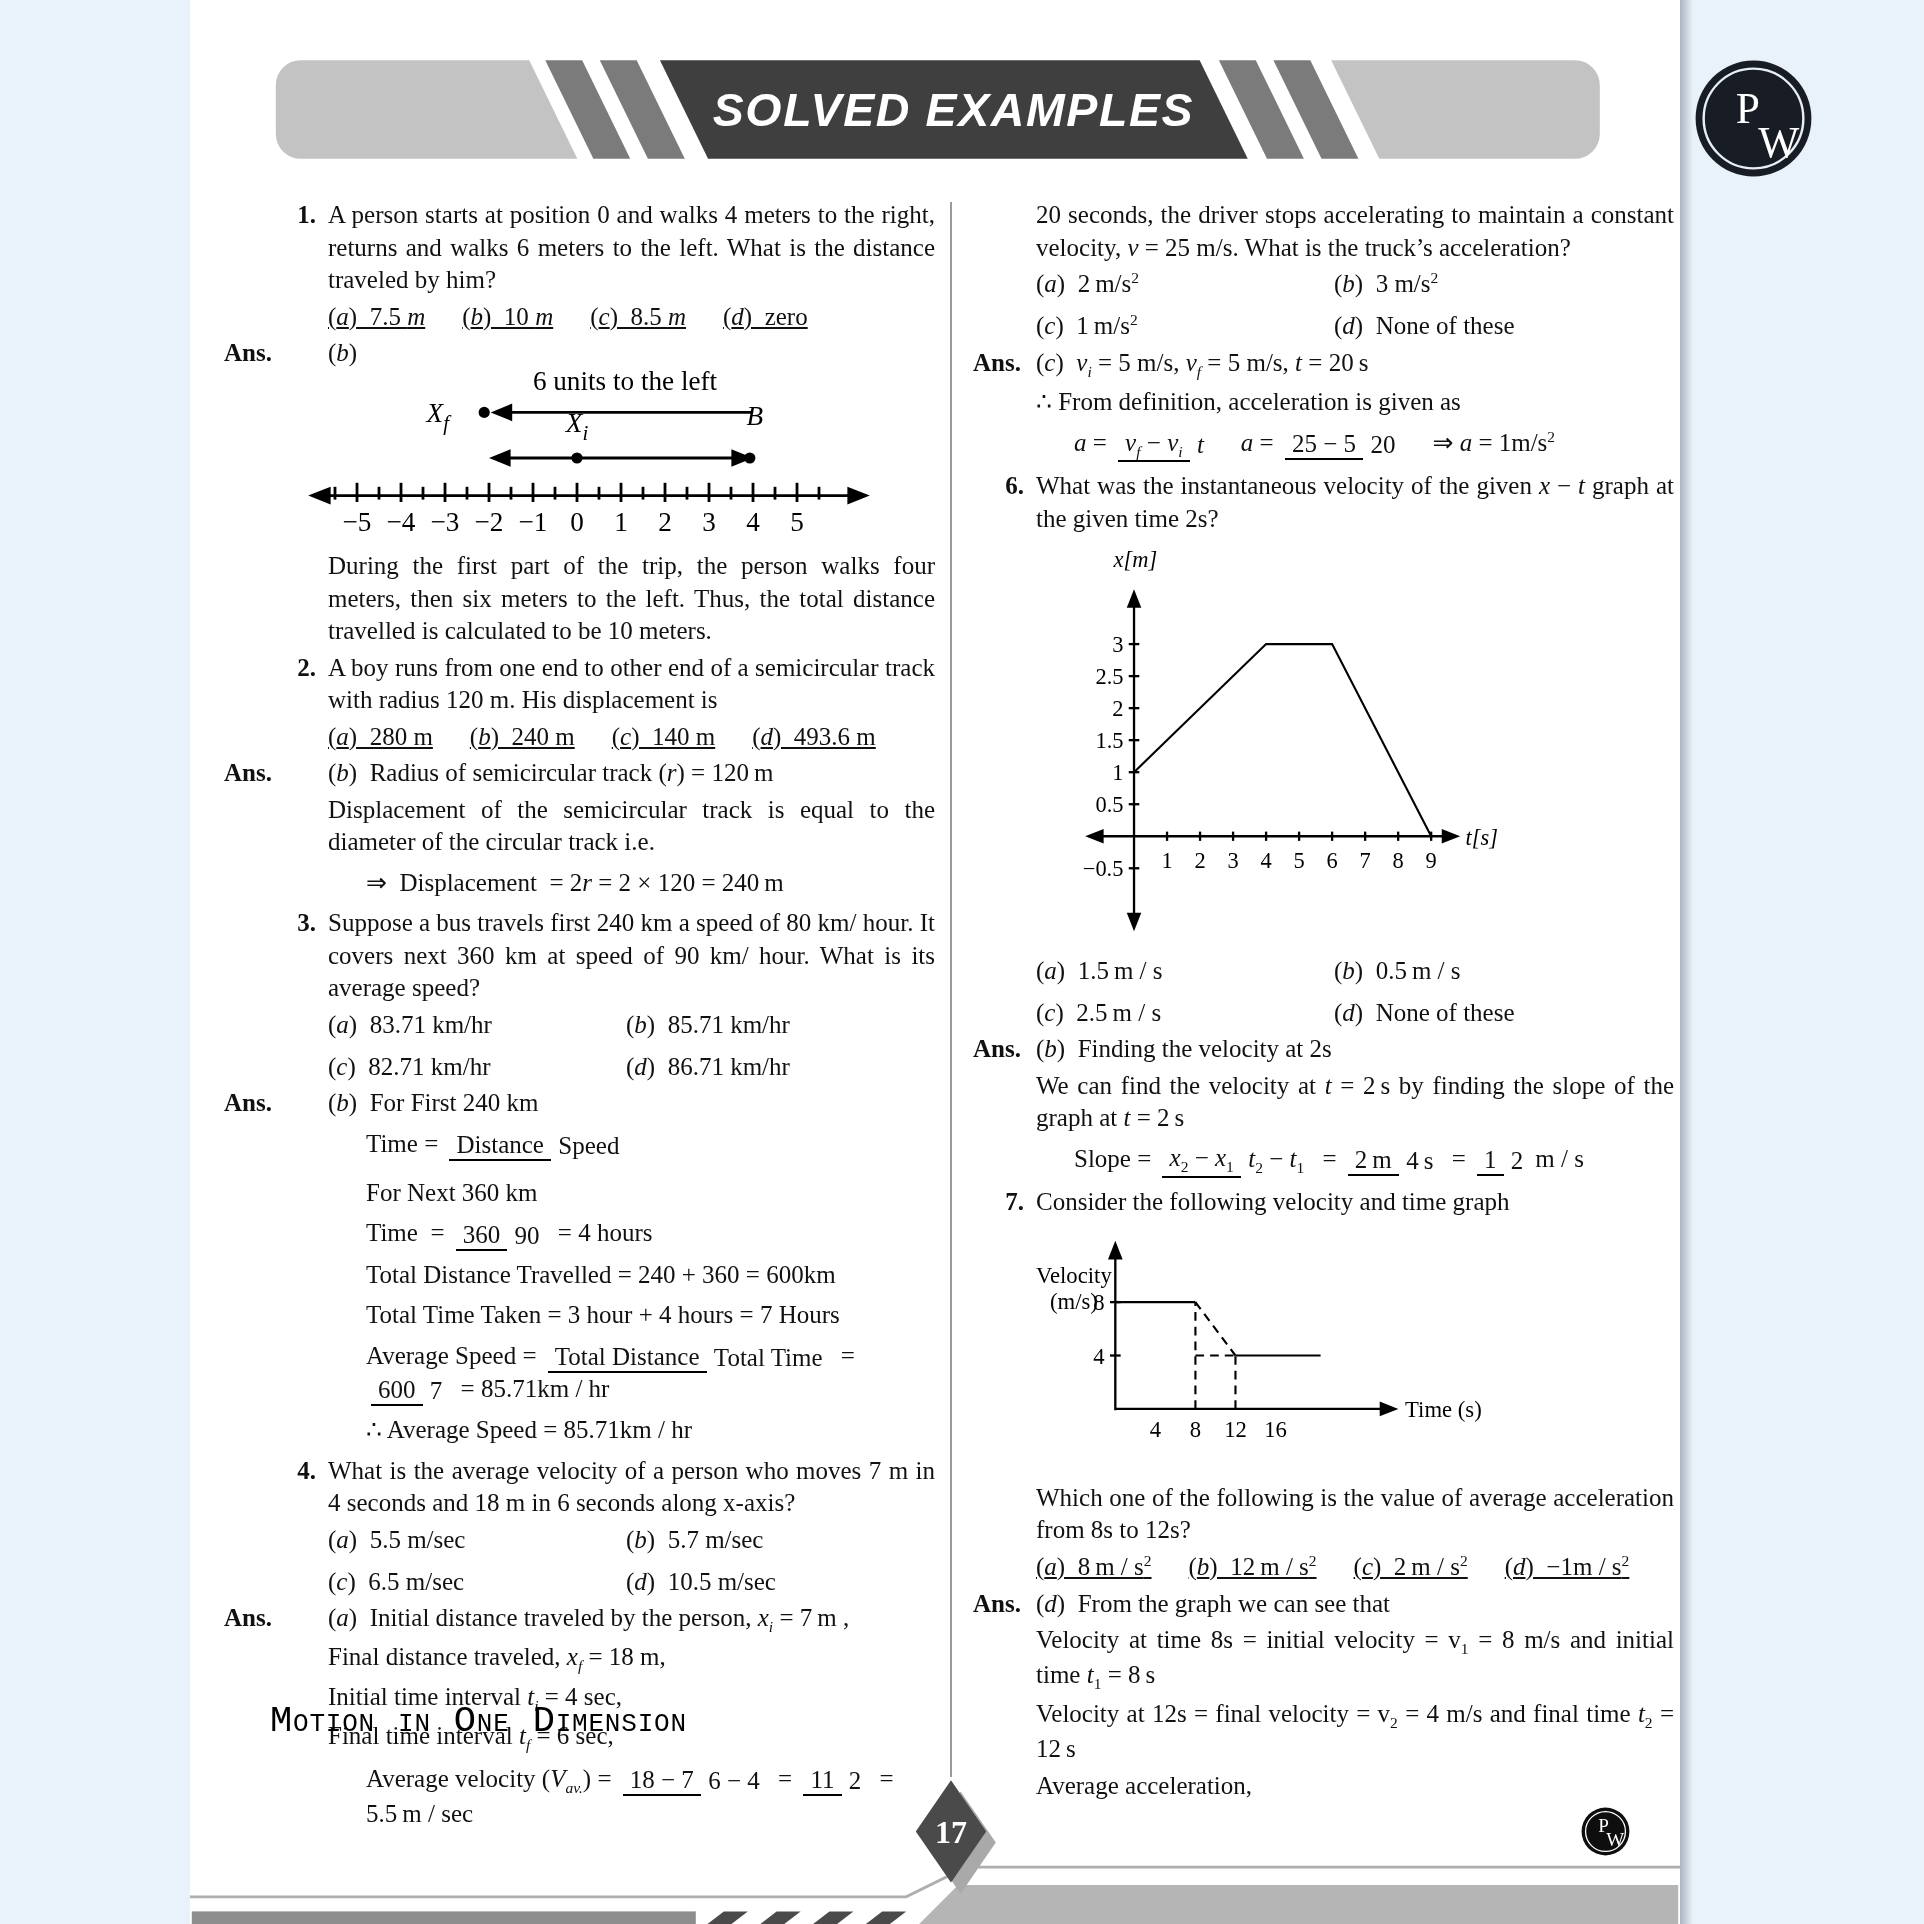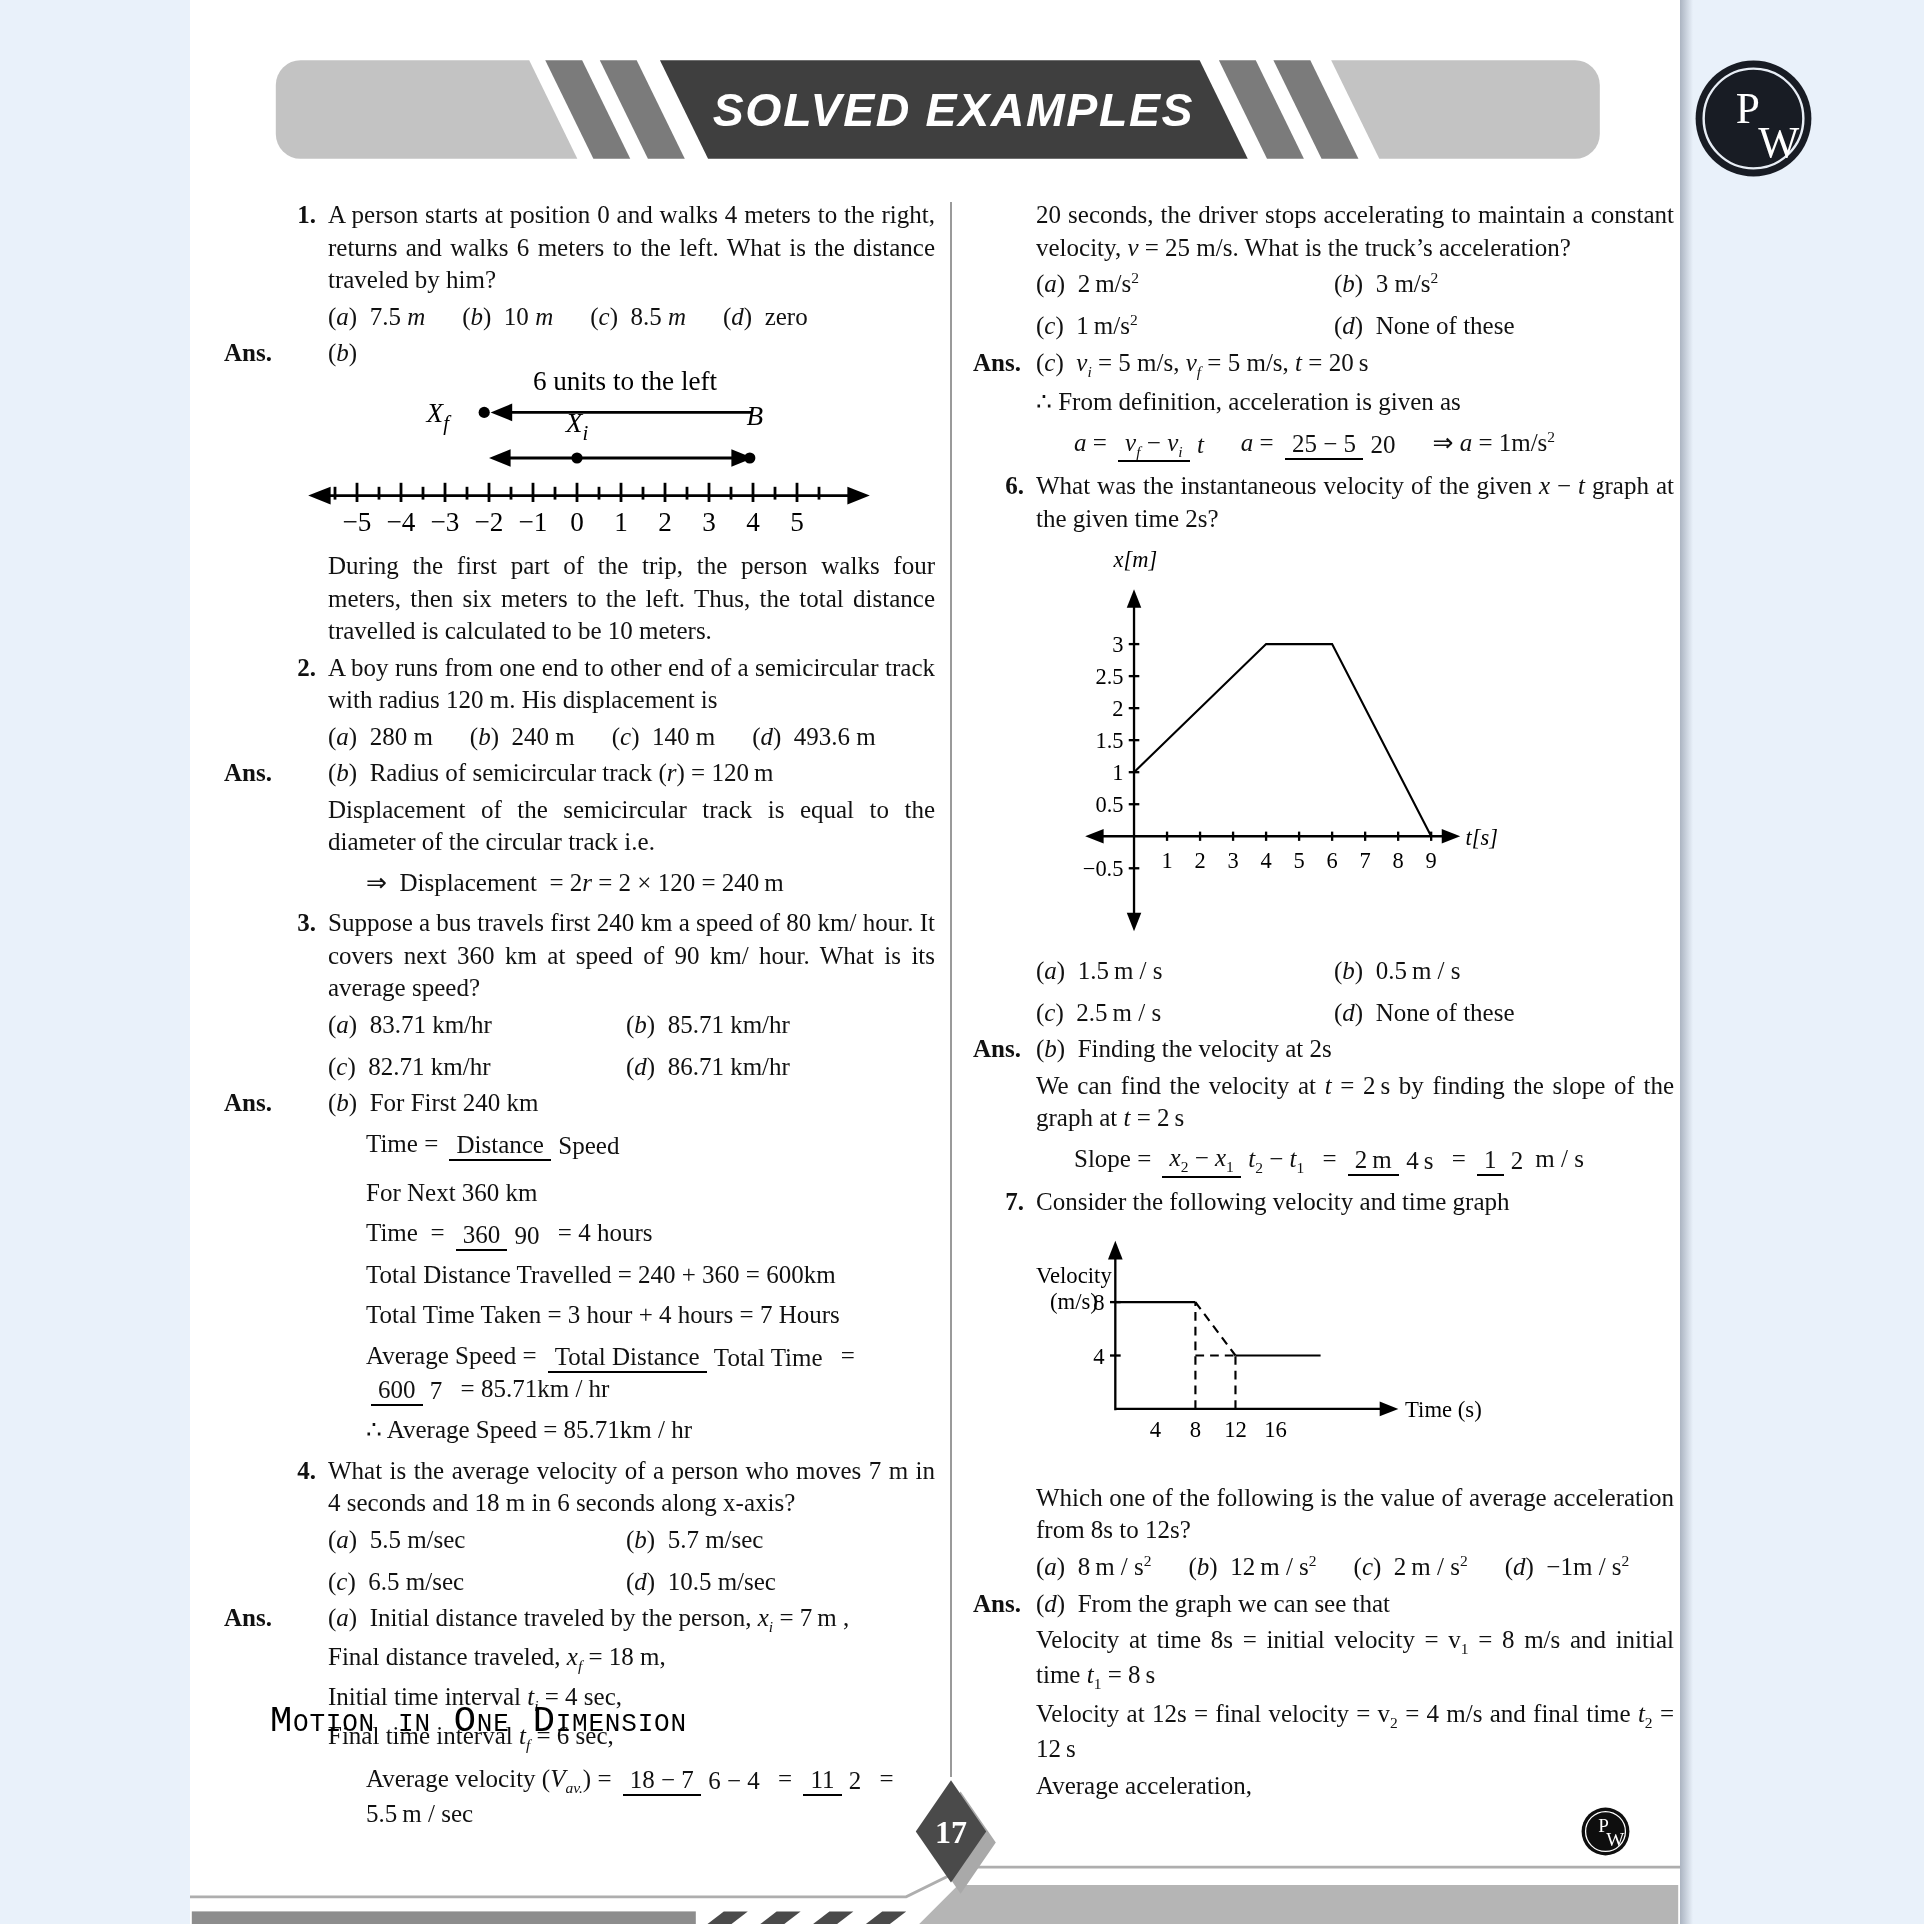--- a/index.html
+++ b/index.html
@@ -22,21 +22,21 @@
   #col-right{left:783px;width:701px;--g:63px;}
   .divider{position:absolute;left:760px;top:202px;width:1.6px;height:1575px;background:#9a9a9a;}
   .row{display:flex;margin:4px 0;}
   .lbl{flex:0 0 var(--g);font-weight:bold;box-sizing:border-box;}
   .t-q .lbl{text-align:right;padding-right:12px;}
   .t-ans .lbl{text-align:left;}
   .txt{flex:1 1 auto;text-align:justify;}
   .t-m .txt{text-align:left;padding-left:38px;}
   .t-m{margin:8px 0;}
   .t-svg .txt{text-align:left;}
-  .opts4{display:flex;gap:37px;}
+  .opts4{display:flex;gap:37px;text-decoration:underline;}
   .opts4.tight{}
   .opts2{display:grid;grid-template-columns:298px 1fr;row-gap:9.6px;}
   .optitem{white-space:nowrap;}
   .fr{display:inline-flex;flex-direction:row;align-items:center;vertical-align:middle;
       margin:0 4.8px;line-height:1.12;}
   .fr .n{border-bottom:2.4px solid #000;padding:0 7.2px;}
   .fr .d{padding:0 7.2px;}
   sub{font-size:.62em;} sup{font-size:.62em;}
   
   svg.graph{overflow:visible;}

